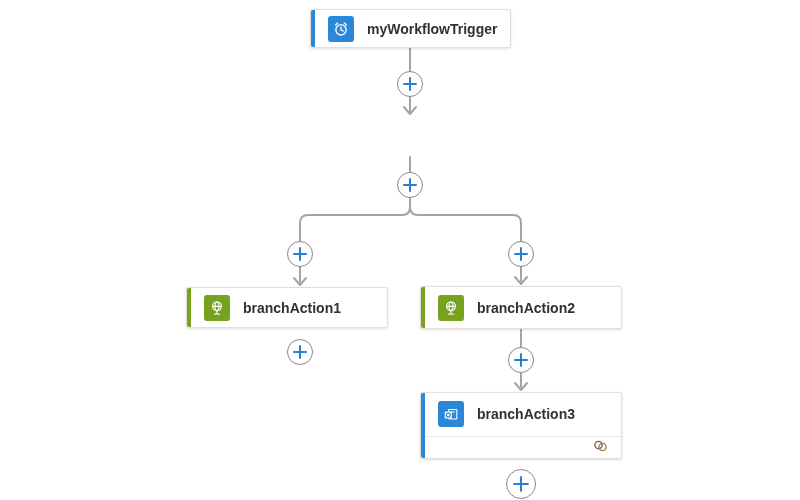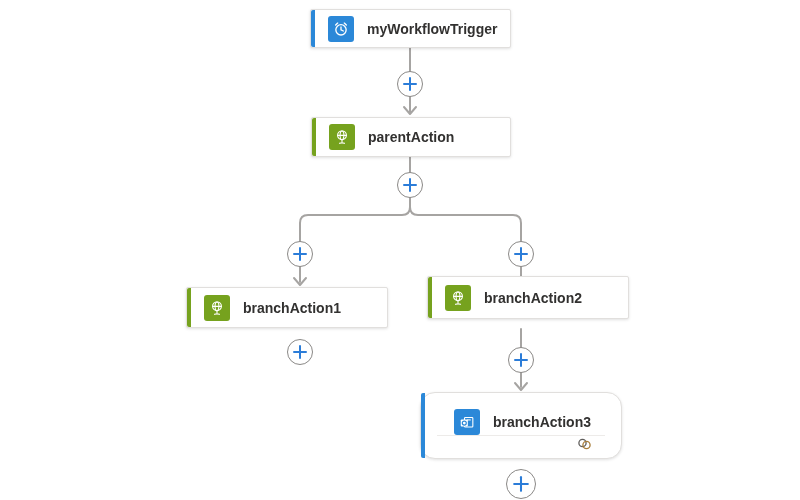--- a/index.html
+++ b/index.html
@@ -37,21 +37,21 @@
     display:flex;align-items:center;justify-content:center;flex:0 0 26px;
   }
   .icon-sq.blue{background:#2b88d8;}
   .icon-sq.green{background:#76a21e;}
   .card .label{
     margin-left:13px;
     font-size:14px;font-weight:700;color:#323130;
     white-space:nowrap;
   }
 
-  .card.tall{flex-direction:column;align-items:stretch;padding:16px;border-radius:15px;}
+  .card.tall{flex-direction:column;align-items:stretch;padding:0;}
   .card.tall .body-row{height:44px;}
   .card.tall .footer{
     height:22px;border-top:1px solid #edebe9;
     display:flex;align-items:center;justify-content:flex-end;
     padding-right:13px;
   }
 
   .plus{
     position:absolute;width:26px;height:26px;border-radius:50%;
     background:#ffffff;border:1px solid #8a8886;
@@ -101,106 +101,89 @@
 
   <button class="plus" style="left:397px;top:71px;">
     <svg width="14" height="14" viewBox="0 0 14 14">
         <g stroke="#2b7cd8" stroke-width="2" stroke-linecap="round">
           <path d="M7 1 V13"></path>
           <path d="M1 7 H13"></path>
         </g>
       </svg>
   </button>
 
-  <div class="card" style="left:311px;top:117px;width:200px;height:40px;">
+
+  <button class="plus" style="left:397px;top:172px;">
+    <svg width="14" height="14" viewBox="0 0 14 14">
+        <g stroke="#2b7cd8" stroke-width="2" stroke-linecap="round">
+          <path d="M7 1 V13"></path>
+          <path d="M1 7 H13"></path>
+        </g>
+      </svg>
+  </button>
+
+  <button class="plus" style="left:287px;top:241px;">
+    <svg width="14" height="14" viewBox="0 0 14 14">
+        <g stroke="#2b7cd8" stroke-width="2" stroke-linecap="round">
+          <path d="M7 1 V13"></path>
+          <path d="M1 7 H13"></path>
+        </g>
+      </svg>
+  </button>
+
+  <button class="plus" style="left:508px;top:241px;">
+    <svg width="14" height="14" viewBox="0 0 14 14">
+        <g stroke="#2b7cd8" stroke-width="2" stroke-linecap="round">
+          <path d="M7 1 V13"></path>
+          <path d="M1 7 H13"></path>
+        </g>
+      </svg>
+  </button>
+
+  <div class="card" style="left:186px;top:287px;width:202px;height:41px;">
     <span class="accent green"></span>
     <div class="body-row">
       <span class="icon-sq green">
         <svg width="20" height="20" viewBox="0 0 24 24">
           <g fill="none" stroke="#ffffff" stroke-width="1.3" stroke-linecap="round">
             <circle cx="12" cy="10" r="5.3"></circle>
             <ellipse cx="12" cy="10" rx="2.3" ry="5.3"></ellipse>
             <path d="M6.8 10 H17.2"></path>
             <path d="M12 15.3 V18"></path>
             <path d="M9 19.6 Q12 18.4 15 19.6"></path>
           </g>
         </svg>
       </span>
-      <span class="label">parentAction</span>
-    </div>
-  </div>
-
-  <button class="plus" style="left:397px;top:172px;">
-    <svg width="14" height="14" viewBox="0 0 14 14">
-        <g stroke="#2b7cd8" stroke-width="2" stroke-linecap="round">
-          <path d="M7 1 V13"></path>
-          <path d="M1 7 H13"></path>
-        </g>
-      </svg>
-  </button>
-
-  <button class="plus" style="left:287px;top:241px;">
-    <svg width="14" height="14" viewBox="0 0 14 14">
-        <g stroke="#2b7cd8" stroke-width="2" stroke-linecap="round">
-          <path d="M7 1 V13"></path>
-          <path d="M1 7 H13"></path>
-        </g>
-      </svg>
-  </button>
-
-  <button class="plus" style="left:508px;top:241px;">
-    <svg width="14" height="14" viewBox="0 0 14 14">
-        <g stroke="#2b7cd8" stroke-width="2" stroke-linecap="round">
-          <path d="M7 1 V13"></path>
-          <path d="M1 7 H13"></path>
-        </g>
-      </svg>
-  </button>
-
-  <div class="card" style="left:186px;top:287px;width:202px;height:41px;">
+      <span class="label">branchAction1</span>
+    </div>
+  </div>
+
+  <button class="plus" style="left:287px;top:339px;">
+    <svg width="14" height="14" viewBox="0 0 14 14">
+        <g stroke="#2b7cd8" stroke-width="2" stroke-linecap="round">
+          <path d="M7 1 V13"></path>
+          <path d="M1 7 H13"></path>
+        </g>
+      </svg>
+  </button>
+
+  <div class="card" style="left:420px;top:286px;width:202px;height:43px;">
     <span class="accent green"></span>
     <div class="body-row">
       <span class="icon-sq green">
         <svg width="20" height="20" viewBox="0 0 24 24">
           <g fill="none" stroke="#ffffff" stroke-width="1.3" stroke-linecap="round">
             <circle cx="12" cy="10" r="5.3"></circle>
             <ellipse cx="12" cy="10" rx="2.3" ry="5.3"></ellipse>
             <path d="M6.8 10 H17.2"></path>
             <path d="M12 15.3 V18"></path>
             <path d="M9 19.6 Q12 18.4 15 19.6"></path>
           </g>
         </svg>
       </span>
-      <span class="label">branchAction1</span>
-    </div>
-  </div>
-
-  <button class="plus" style="left:287px;top:339px;">
-    <svg width="14" height="14" viewBox="0 0 14 14">
-        <g stroke="#2b7cd8" stroke-width="2" stroke-linecap="round">
-          <path d="M7 1 V13"></path>
-          <path d="M1 7 H13"></path>
-        </g>
-      </svg>
-  </button>
-
-  <div class="card" style="left:420px;top:276px;width:202px;height:43px;margin-left:7px;">
-    <span class="accent green"></span>
-    <div class="body-row">
-      <span class="icon-sq green">
-        <svg width="20" height="20" viewBox="0 0 24 24">
-          <g fill="none" stroke="#ffffff" stroke-width="1.3" stroke-linecap="round">
-            <circle cx="12" cy="10" r="5.3"></circle>
-            <ellipse cx="12" cy="10" rx="2.3" ry="5.3"></ellipse>
-            <path d="M6.8 10 H17.2"></path>
-            <path d="M12 15.3 V18"></path>
-            <path d="M9 19.6 Q12 18.4 15 19.6"></path>
-          </g>
-        </svg>
-      </span>
       <span class="label">branchAction2</span>
     </div>
   </div>
 
   <button class="plus" style="left:508px;top:347px;">
     <svg width="14" height="14" viewBox="0 0 14 14">
         <g stroke="#2b7cd8" stroke-width="2" stroke-linecap="round">
           <path d="M7 1 V13"></path>
           <path d="M1 7 H13"></path>
         </g>

